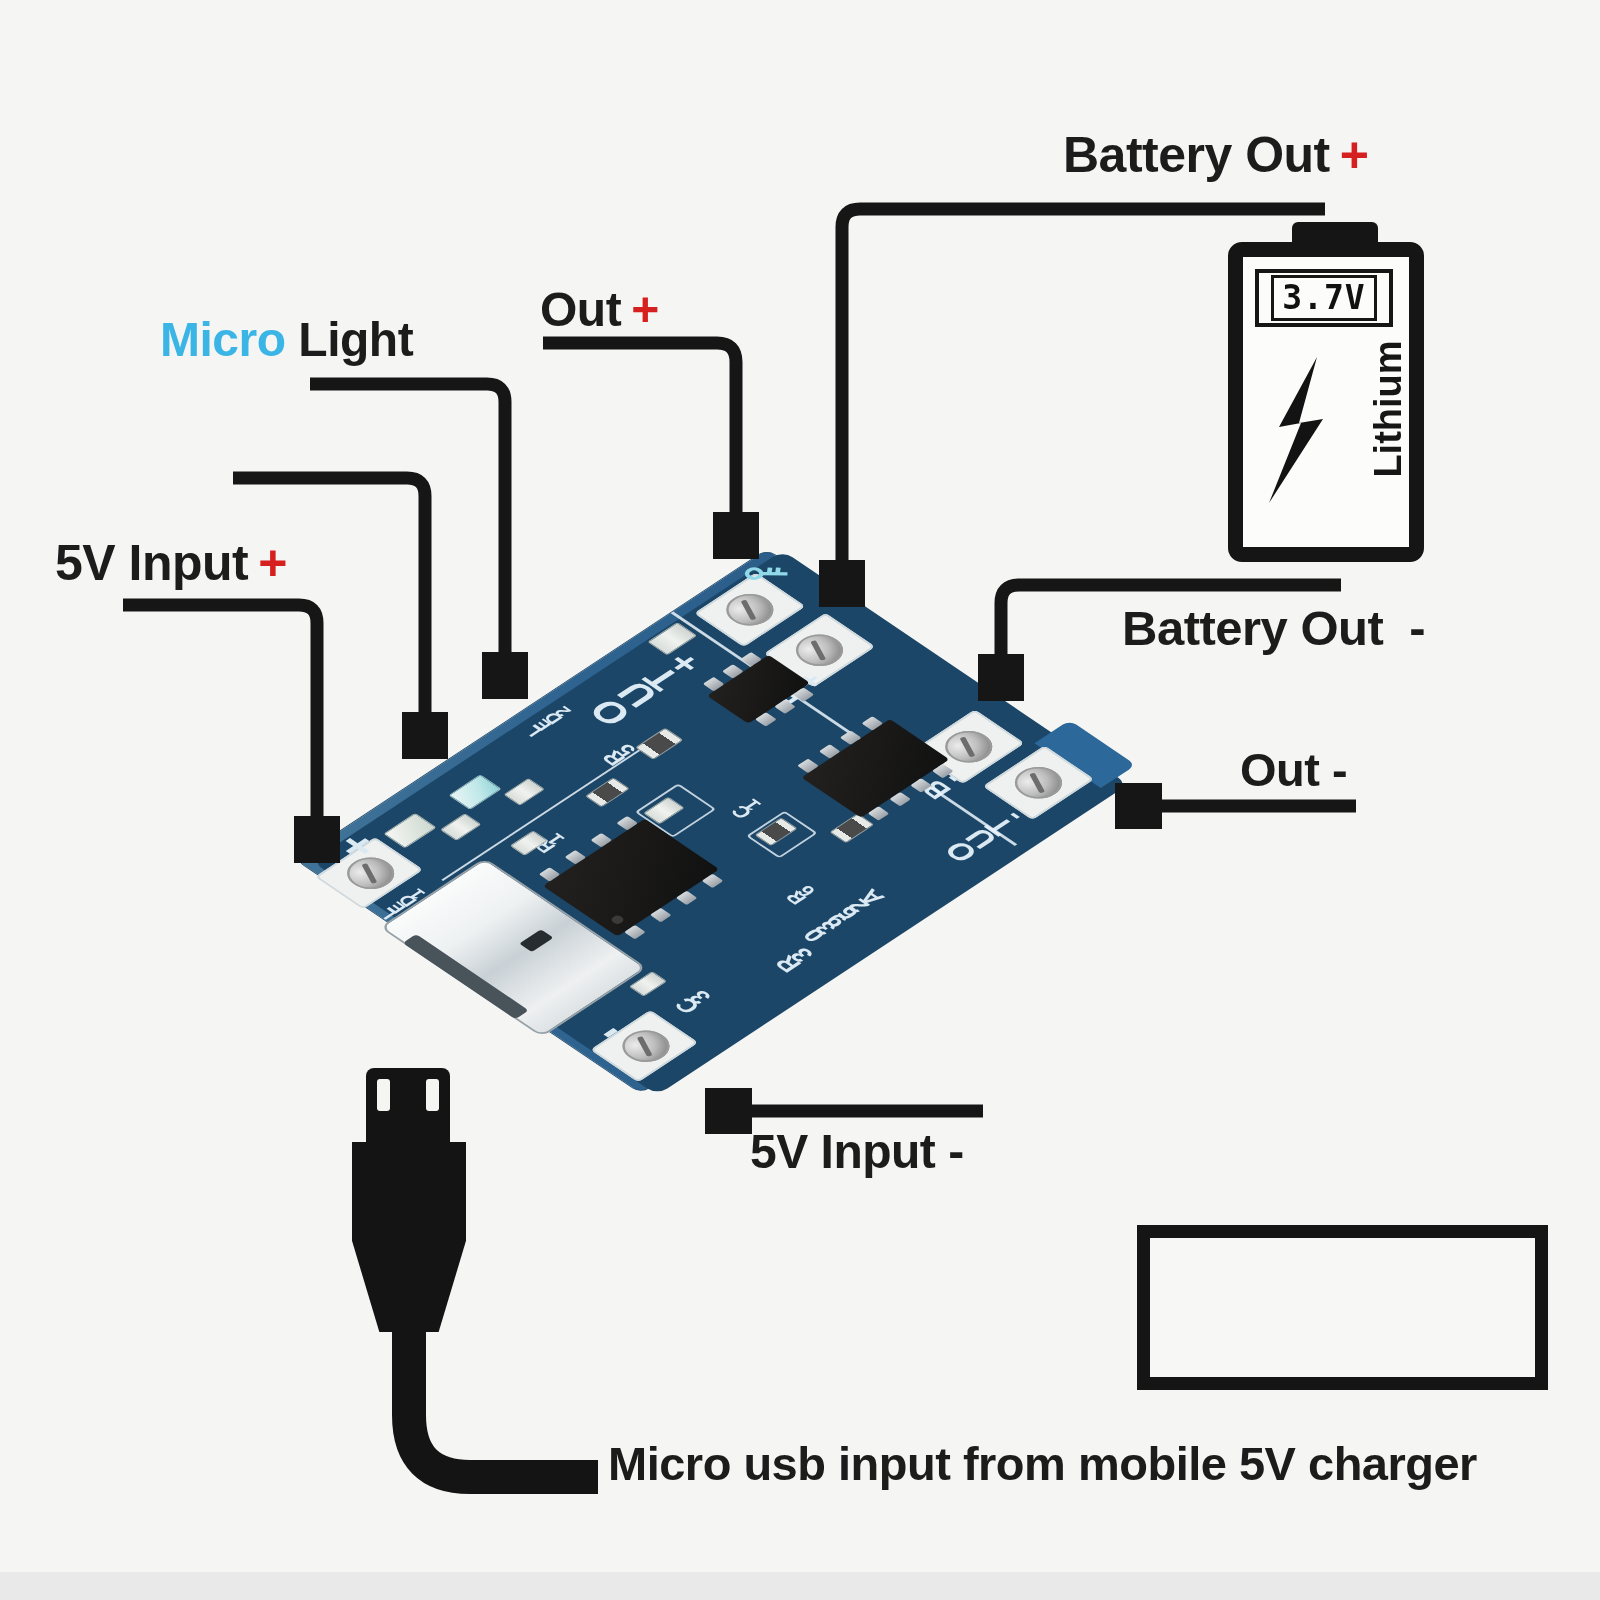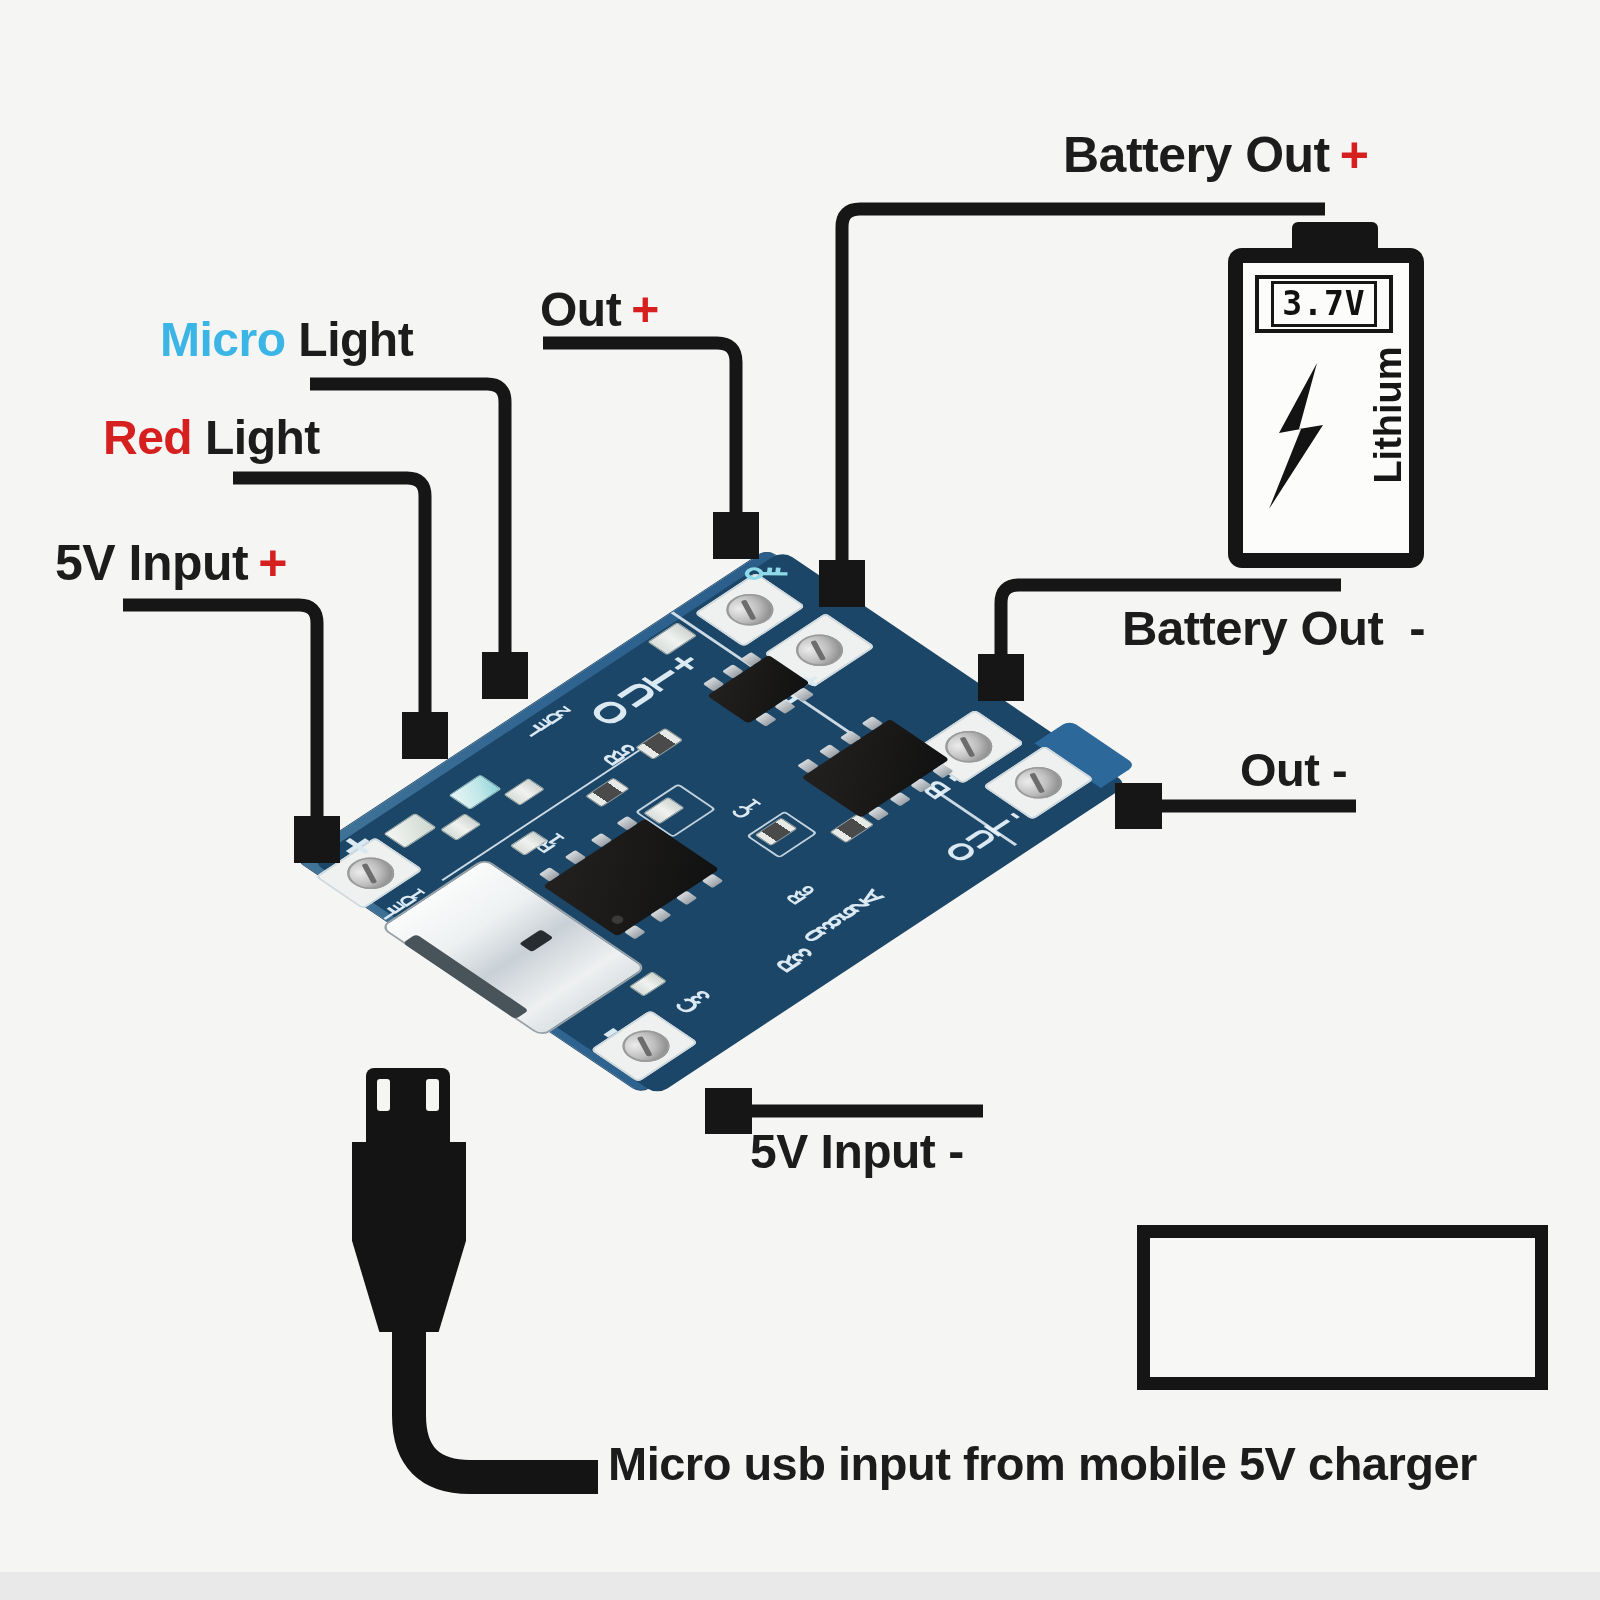--- a/index.html
+++ b/index.html
@@ -11,21 +11,21 @@
   .sign{margin-left:10px;}
   .sign-wide{margin-left:26px;}
 
   
   .wires{position:absolute;left:0;top:0;z-index:6;}
   .wires path{fill:none;stroke:#161616;stroke-width:13px;}
 
   
   .battery{position:absolute;left:1228px;top:222px;width:200px;height:348px;z-index:3;}
   .bat-bump{position:absolute;left:64px;top:0;width:86px;height:32px;background:#151515;border-radius:6px 6px 0 0;}
-  .bat-body{position:absolute;left:0;top:26px;width:166px;height:290px;background:#fcfcfa;
+  .bat-body{position:absolute;left:0;top:20px;width:166px;height:290px;background:#fcfcfa;
             border:15px solid #151515;border-radius:14px;}
   .volt-box{position:absolute;left:12px;top:12px;width:130px;height:50px;border:4px solid #161616;
             display:flex;align-items:center;justify-content:center;}
   .volt-inner{border:3px solid #161616;padding:0 8px;font-family:"DejaVu Sans Mono",monospace;
             font-weight:700;font-size:33px;color:#111;letter-spacing:1px;line-height:40px;}
   .lithium{position:absolute;left:40px;top:130px;width:210px;height:44px;line-height:44px;
             transform:rotate(-90deg);font-size:38px;font-weight:700;color:#161616;text-align:center;}
   .bolt{position:absolute;left:22px;top:100px;}
 
   
@@ -99,23 +99,20 @@
 
   <div class="lbl" style="left:1063px;top:126px;font-size:50px;">
     <span>Battery Out</span><span class="red sign">+</span>
   </div>
   <div class="lbl" style="left:540px;top:282px;font-size:48px;">
     <span>Out</span><span class="red sign">+</span>
   </div>
   <div class="lbl" style="left:160px;top:312px;font-size:48px;">
     <span class="cyan">Micro</span><span> Light</span>
   </div>
-  <div class="lbl" style="left:103px;top:410px;font-size:48px;">
-    <span class="red">Red</span><span> Light</span>
-  </div>
   <div class="lbl" style="left:55px;top:534px;font-size:50px;">
     <span>5V Input</span><span class="red sign">+</span>
   </div>
   <div class="lbl" style="left:1122px;top:600px;font-size:49px;">
     <span>Battery Out</span><span class="sign-wide">-</span>
   </div>
   <div class="lbl" style="left:1240px;top:742px;font-size:47px;">Out -</div>
   <div class="lbl" style="left:750px;top:1124px;font-size:48px;">5V Input -</div>
   <div class="lbl" style="left:608px;top:1436px;font-size:47px;">Micro usb input from mobile 5V charger</div>
 

